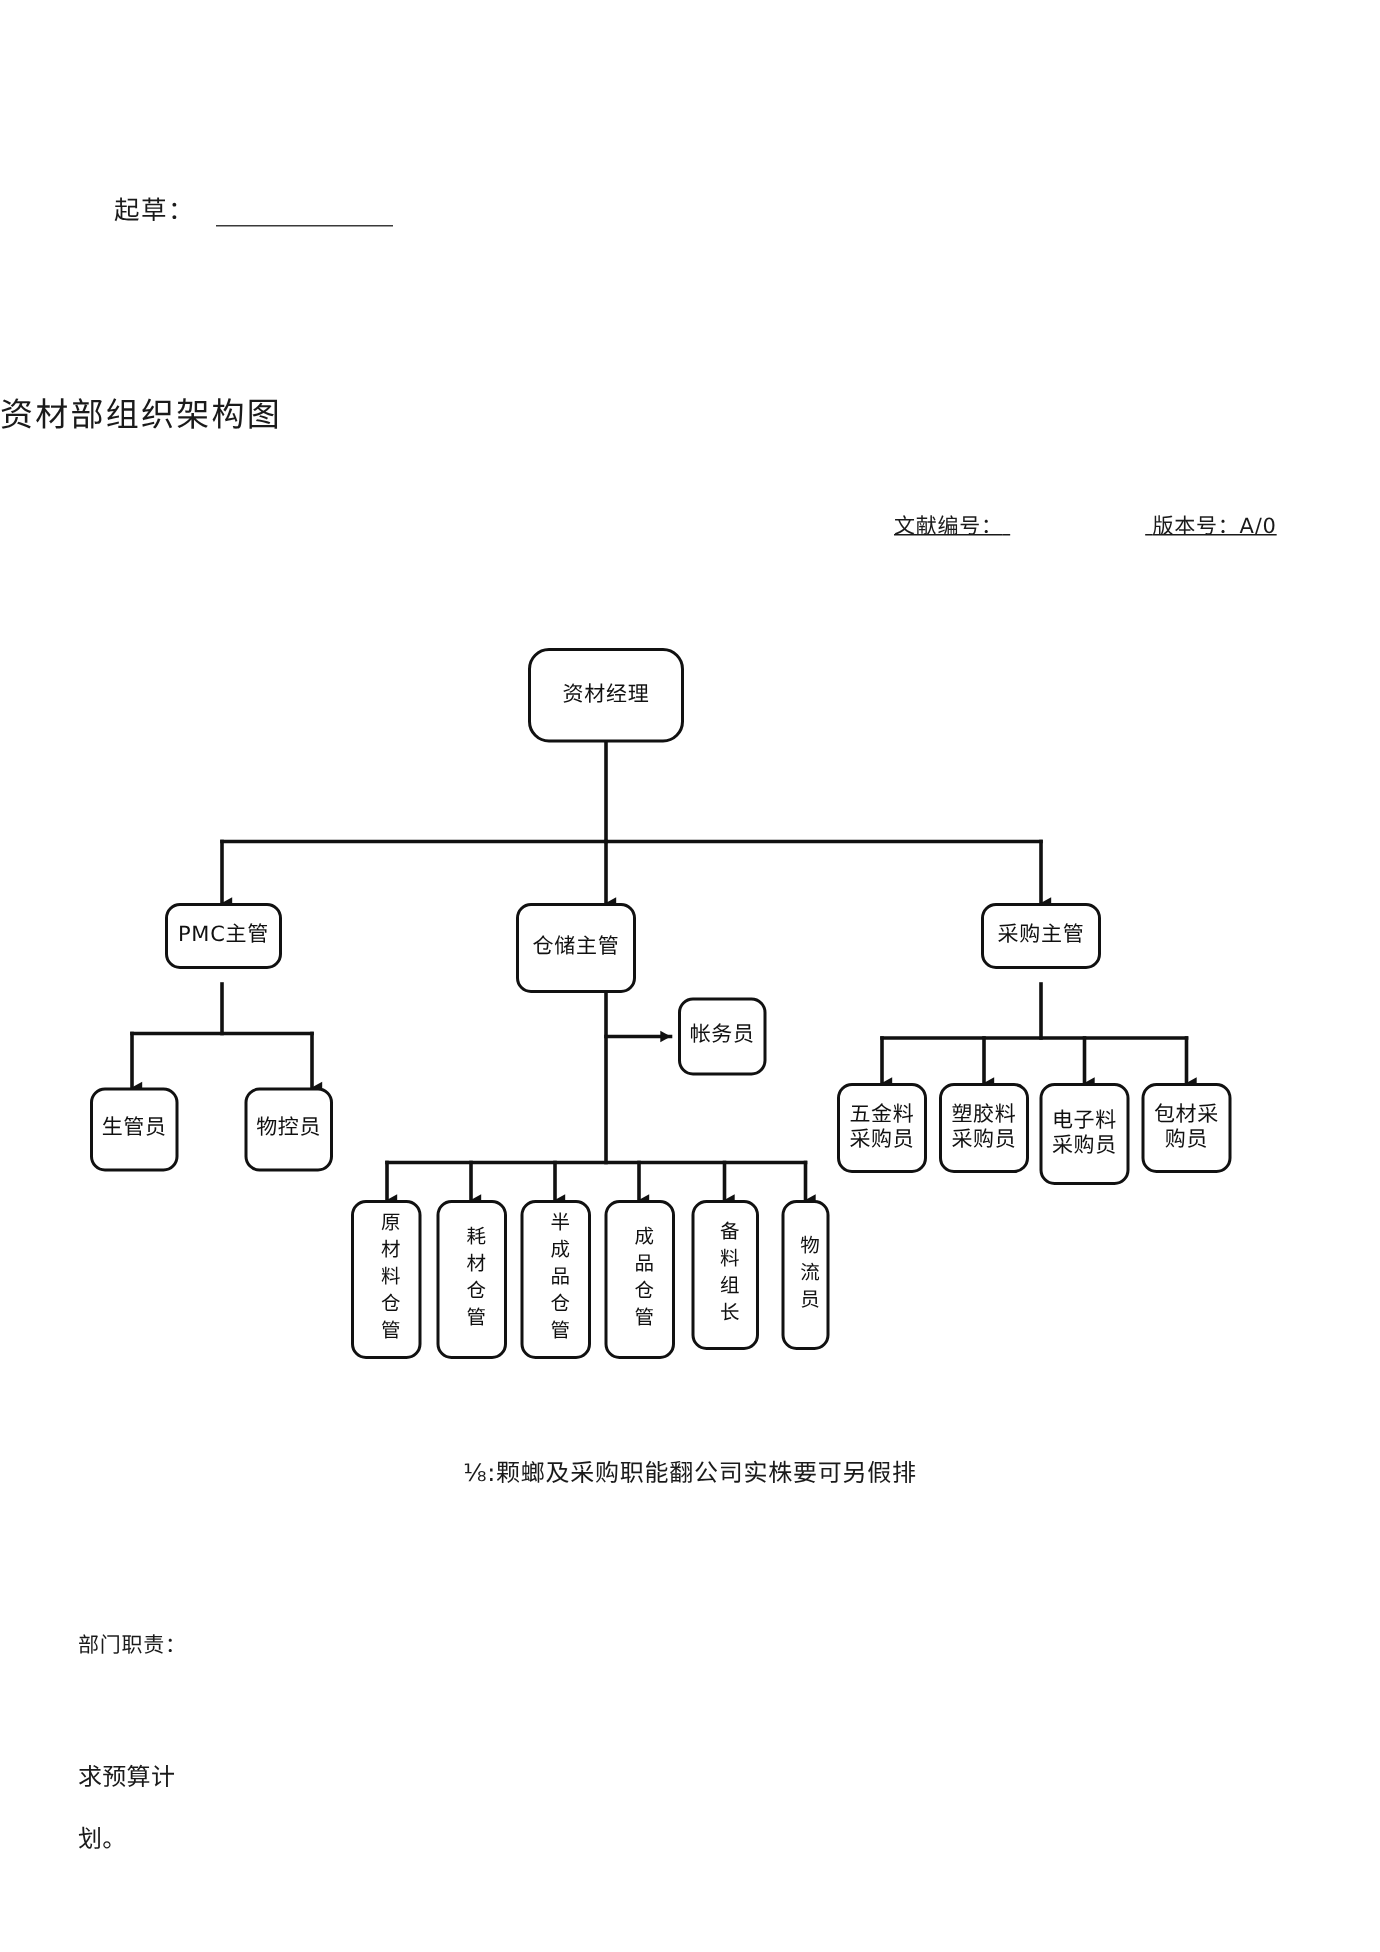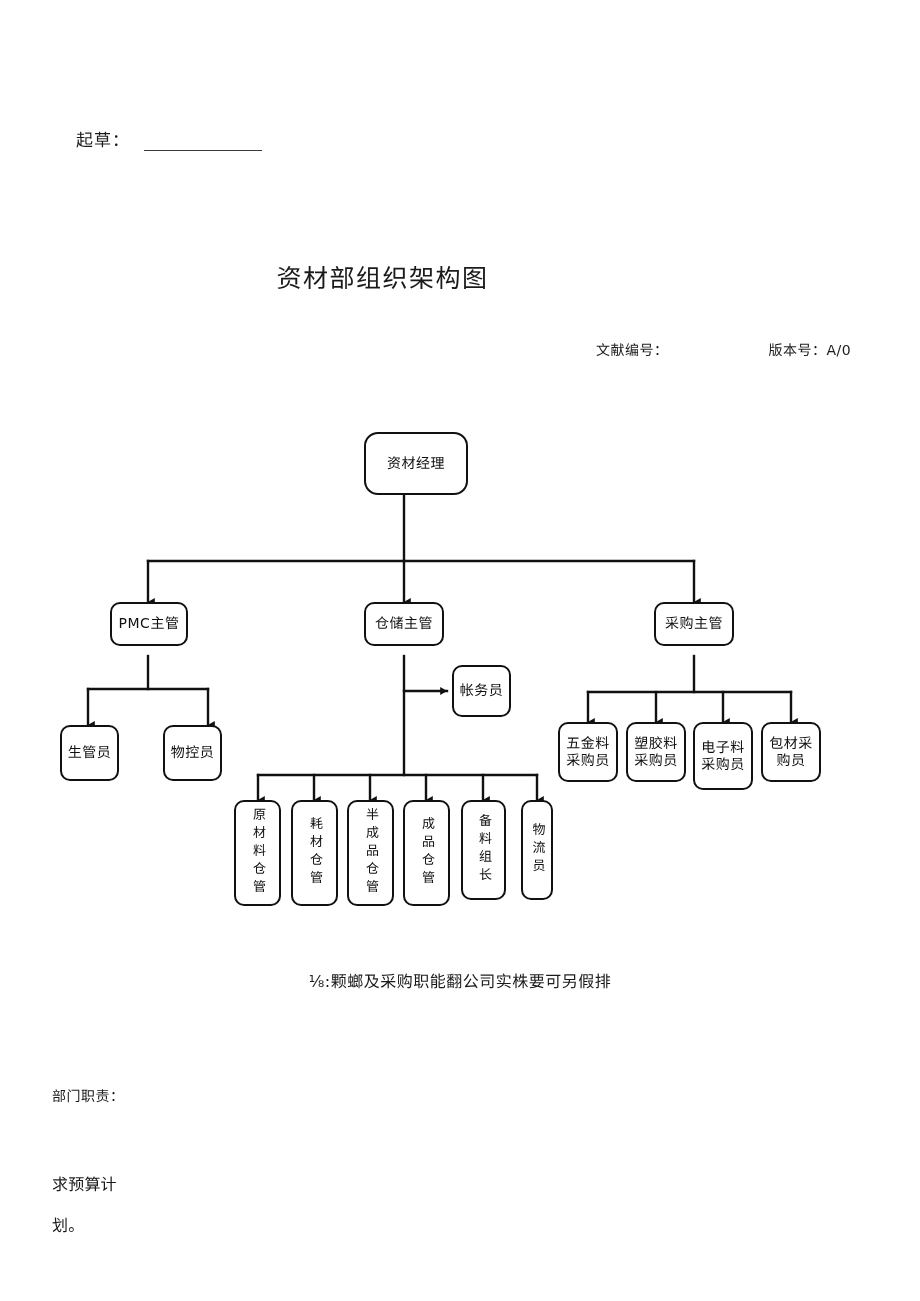--- a/index.html
+++ b/index.html
@@ -34,32 +34,32 @@
     border-bottom: 1.5px solid #3a3a3a;
     margin-left: 14px;
     height: 1px;
   }
 
   .doc-title {
     position: absolute;
     left: 0;
     top: 258px;
     width: 765px;
-    text-align: center;
-    font-size: 25px;
+    font-size: 22px;
     letter-spacing: 1.5px;
   }
 
   .meta-row {
     position: absolute;
     top: 339px;
     left: 596px;
     font-size: 14px;
     letter-spacing: 0.5px;
     white-space: nowrap;
+    text-decoration: underline;
   }
   .meta-row .meta-gap { display: inline-block; width: 90px; }
 
   
   #chart {
     position: absolute;
     left: 0;
     top: 410px;
     width: 920px;
     height: 510px;
@@ -74,21 +74,21 @@
     background: #ffffff;
     display: flex;
     align-items: center;
     justify-content: center;
     text-align: center;
     line-height: 1.25;
     color: #111111;
     font-size: 14px;
     letter-spacing: 0.5px;
   }
-  .node.rounded-lg { border-radius: 14px; margin-left: 12px; }
+  .node.rounded-lg { border-radius: 14px; }
 
   
   .node.vert {
     writing-mode: vertical-rl;
     text-orientation: upright;
     letter-spacing: 5px;
     line-height: 1.45;
     padding: 6px 2px;
     font-size: 13px;
   }
@@ -185,21 +185,21 @@
     </g>
   </svg>
 
   <div class="node rounded-lg" style="left:352px; top:22px; width:104px; height:63px;">
     <span>资材经理</span>
   </div>
 
   <div class="node" style="left:110px; top:192px; width:78px; height:44px;">
     <span>PMC主管</span>
   </div>
-  <div class="node" style="left:364px; top:192px; width:80px; height:44px;">
+  <div class="node" style="left:344px; top:192px; width:80px; height:60px;">
     <span>仓储主管</span>
   </div>
   <div class="node" style="left:654px; top:192px; width:80px; height:44px;">
     <span>采购主管</span>
   </div>
 
   <div class="node" style="left:60px; top:315px; width:59px; height:56px;">
     <span>生管员</span>
   </div>
   <div class="node" style="left:163px; top:315px; width:59px; height:56px;">

